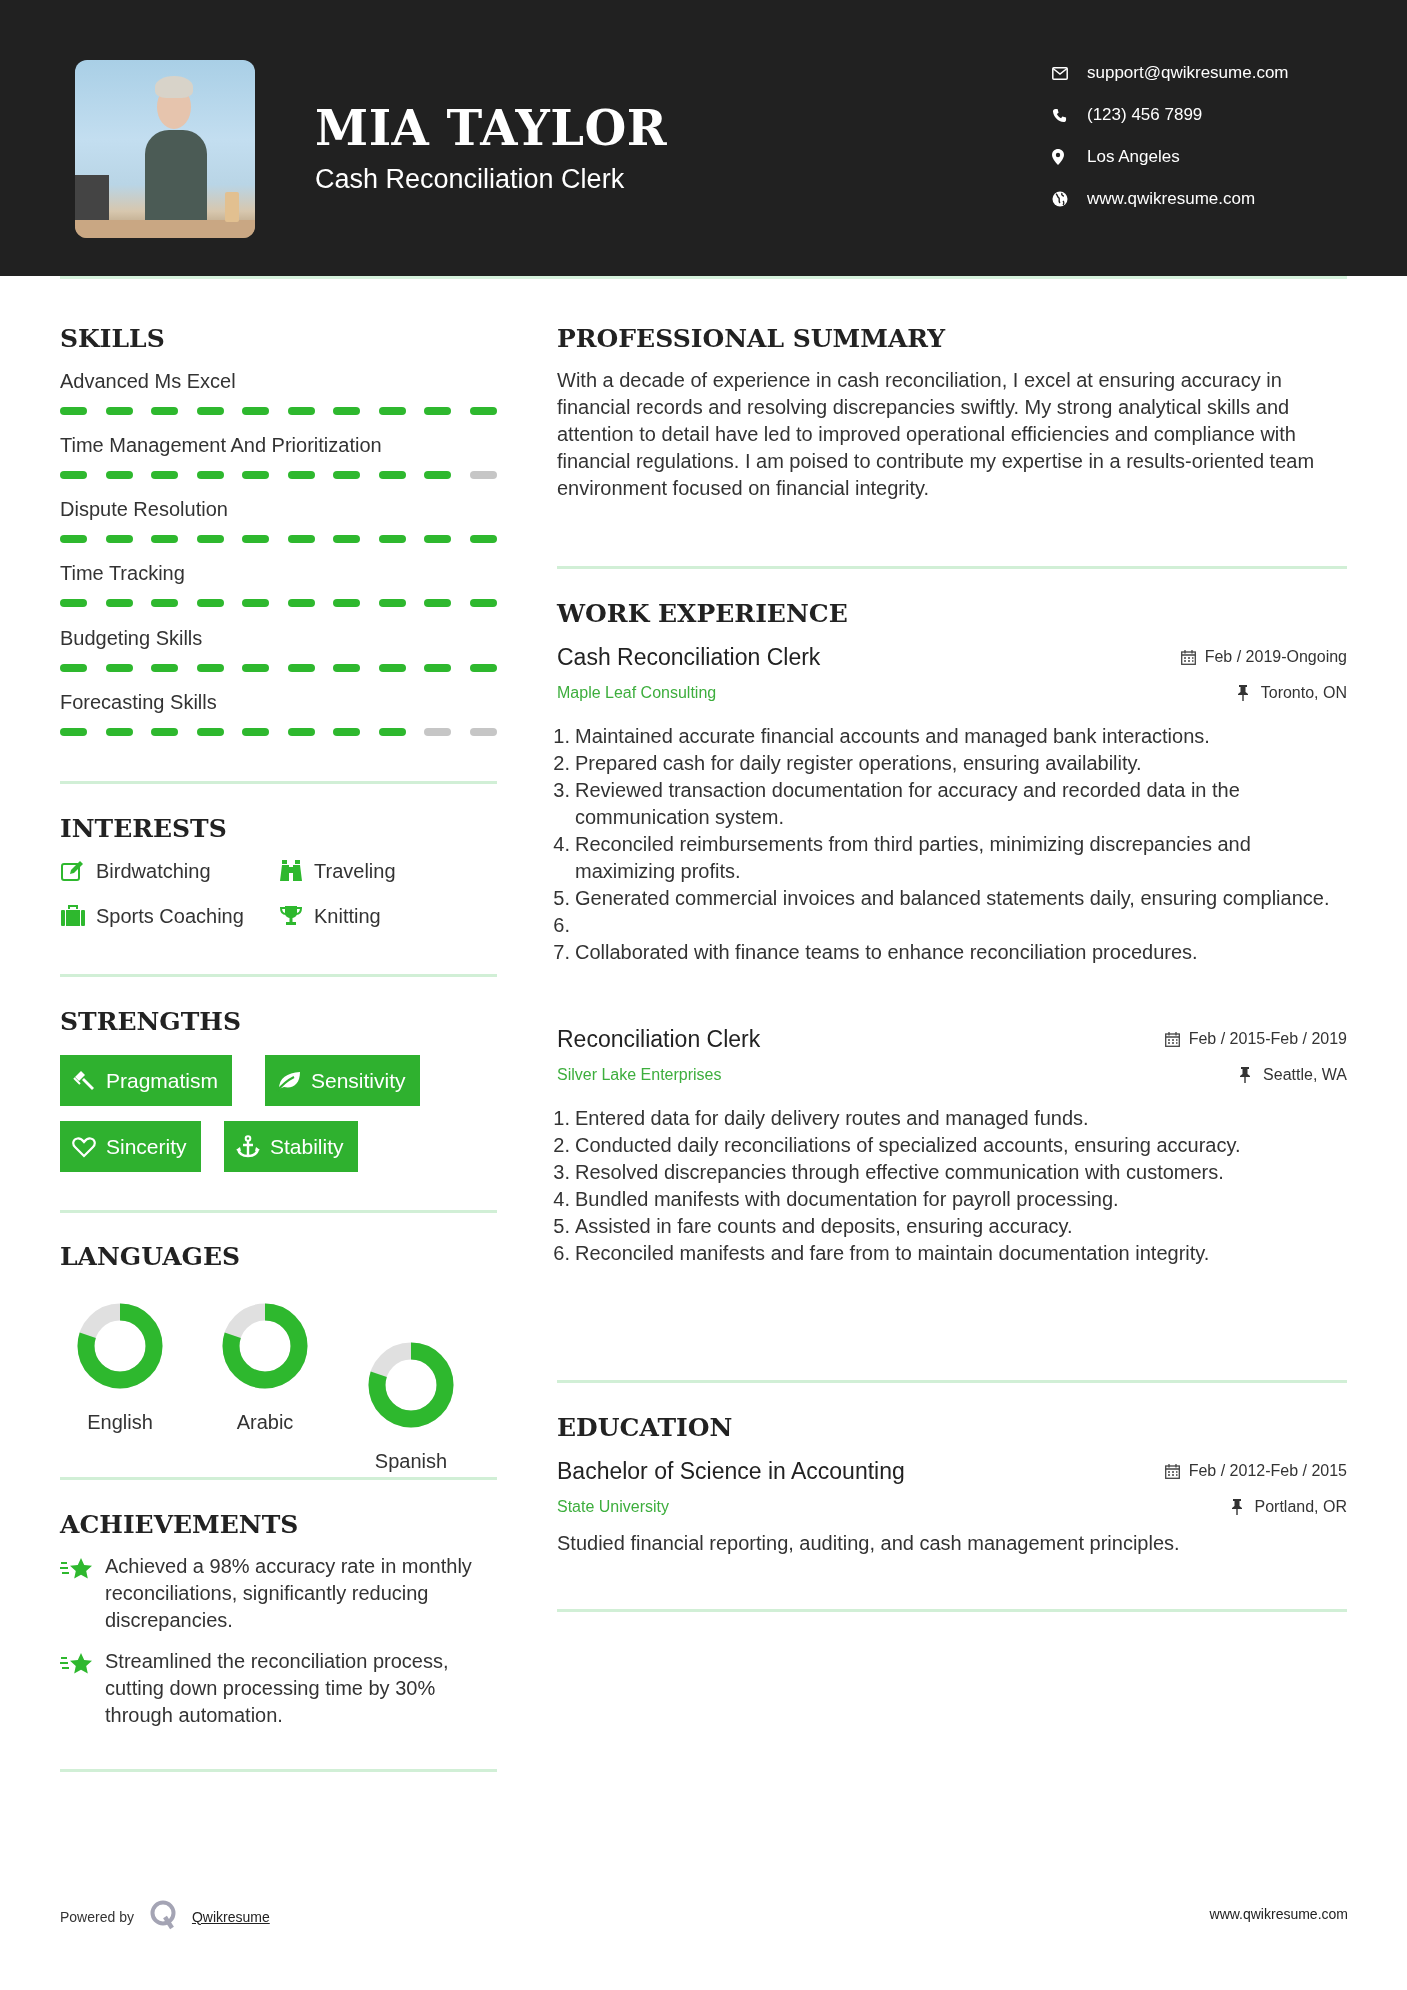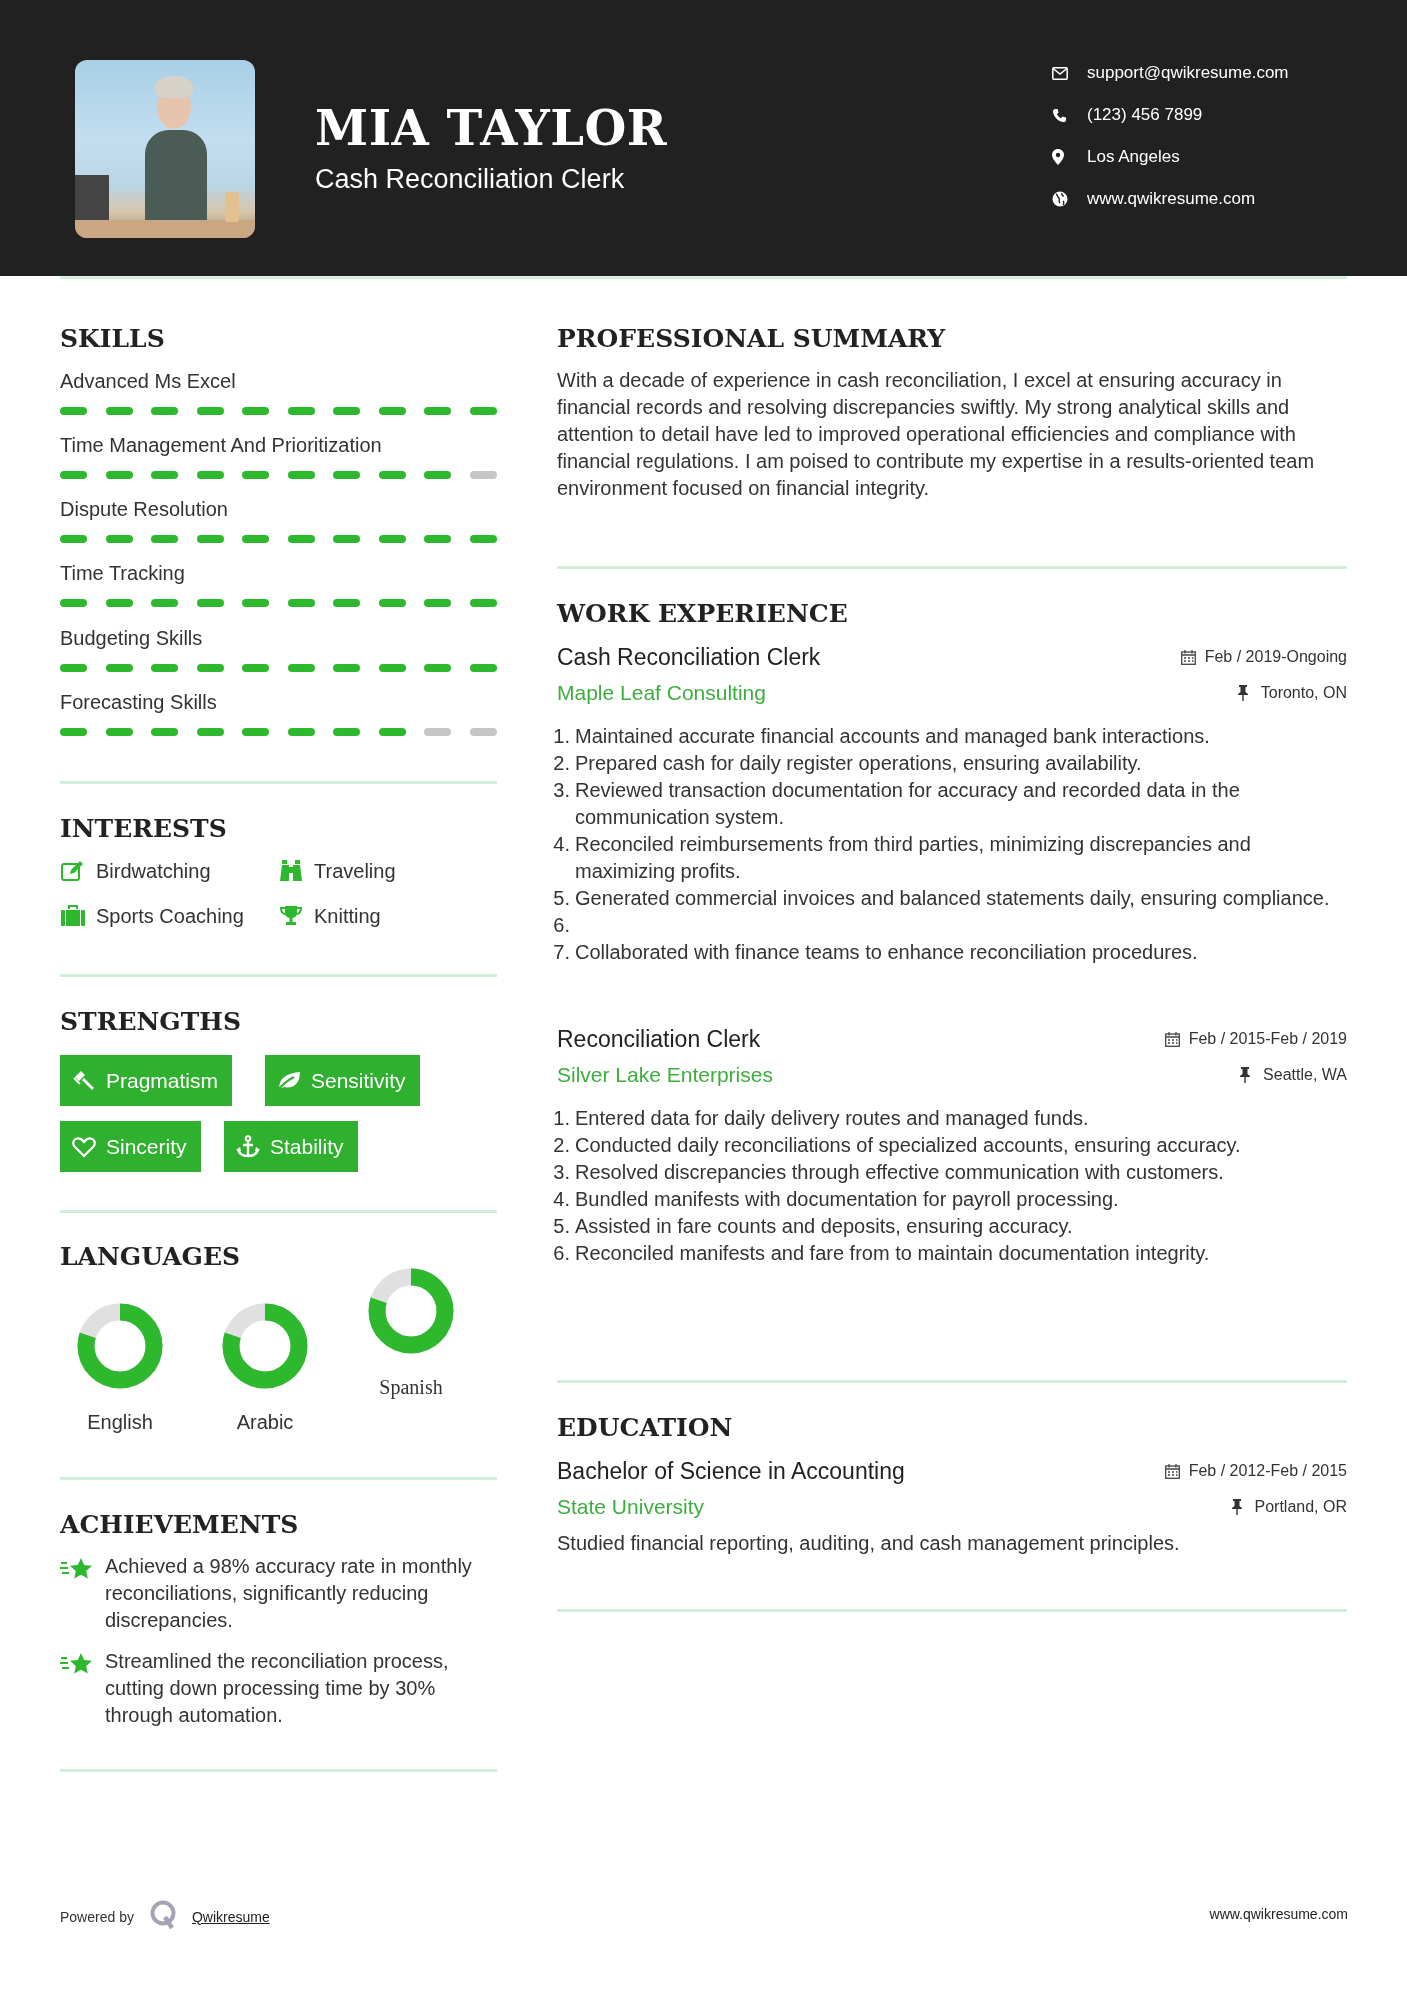--- a/index.html
+++ b/index.html
@@ -56,21 +56,21 @@
   .ach .ai { width: 45px; flex: none; padding-top: 4px; }
   .ach .at { font-size: 20px; line-height: 27px; color: #333; }
 
   
   .summary { position: absolute; left: 557px; top: 367px; width: 790px; font-size: 20px; line-height: 27px; color: #333; }
   .job-head { position: absolute; left: 557px; width: 790px; }
   .job-title-row { display: flex; justify-content: space-between; align-items: center; height: 30px; }
   .job-role { font-size: 23px; color: #222; }
   .job-date { font-size: 16px; color: #333; display: flex; align-items: center; }
   .job-company-row { display: flex; justify-content: space-between; align-items: center; margin-top: 7px; height: 28px; }
-  .job-company { font-size: 21px; color: #3dae3d; }
+  .job-company { font-size: 16px; color: #3dae3d; }
   .job-loc { font-size: 16px; color: #333; display: flex; align-items: center; }
   .meta-icon { width: 16px; height: 16px; margin-right: 8px; display: inline-flex; align-items: center; }
   .duties { position: absolute; left: 551px; width: 800px; font-size: 20px; line-height: 27px; color: #333; list-style: none; }
   .duties li { display: flex; }
   .duties .num { width: 24px; flex: none; text-align: right; padding-right: 5px; }
   .edu-desc { position: absolute; left: 557px; width: 790px; font-size: 20px; color: #333; line-height: 27px; }
 
   .footer-left { position: absolute; left: 60px; top: 1900px; display: flex; align-items: center; font-size: 14px; color: #333; }
   .footer-left .qlogo { margin: 0 14px 0 16px; }
   .footer-left .qlink { color: #222; text-decoration: underline; }
@@ -328,21 +328,21 @@
     </svg>
   <div class="lang-label">English</div>
 </div>
 <div class="lang" style="left:210px; top:1301px;">
   <svg width="90" height="90" viewBox="0 0 90 90">
       <circle cx="45" cy="45" r="34" fill="none" stroke="#e0e0e0" stroke-width="17"></circle>
       <circle cx="45" cy="45" r="34" fill="none" stroke="#2eb82e" stroke-width="17" stroke-dasharray="170.90264035528475 213.62830044410595" transform="rotate(-90 45 45)"></circle>
     </svg>
   <div class="lang-label">Arabic</div>
 </div>
-<div class="lang" style="left:356px; top:1266px;font-family:Liberation Serif, serif;">
+<div class="lang" style="left:356px; top:1340px;">
   <svg width="90" height="90" viewBox="0 0 90 90">
       <circle cx="45" cy="45" r="34" fill="none" stroke="#e0e0e0" stroke-width="17"></circle>
       <circle cx="45" cy="45" r="34" fill="none" stroke="#2eb82e" stroke-width="17" stroke-dasharray="170.90264035528475 213.62830044410595" transform="rotate(-90 45 45)"></circle>
     </svg>
   <div class="lang-label">Spanish</div>
 </div>
 
 <div class="sep" style="left:60px; top:1477px; width:437px;"></div>
 
 <div class="section-title" style="left:60px; top:1510px;">ACHIEVEMENTS</div>

